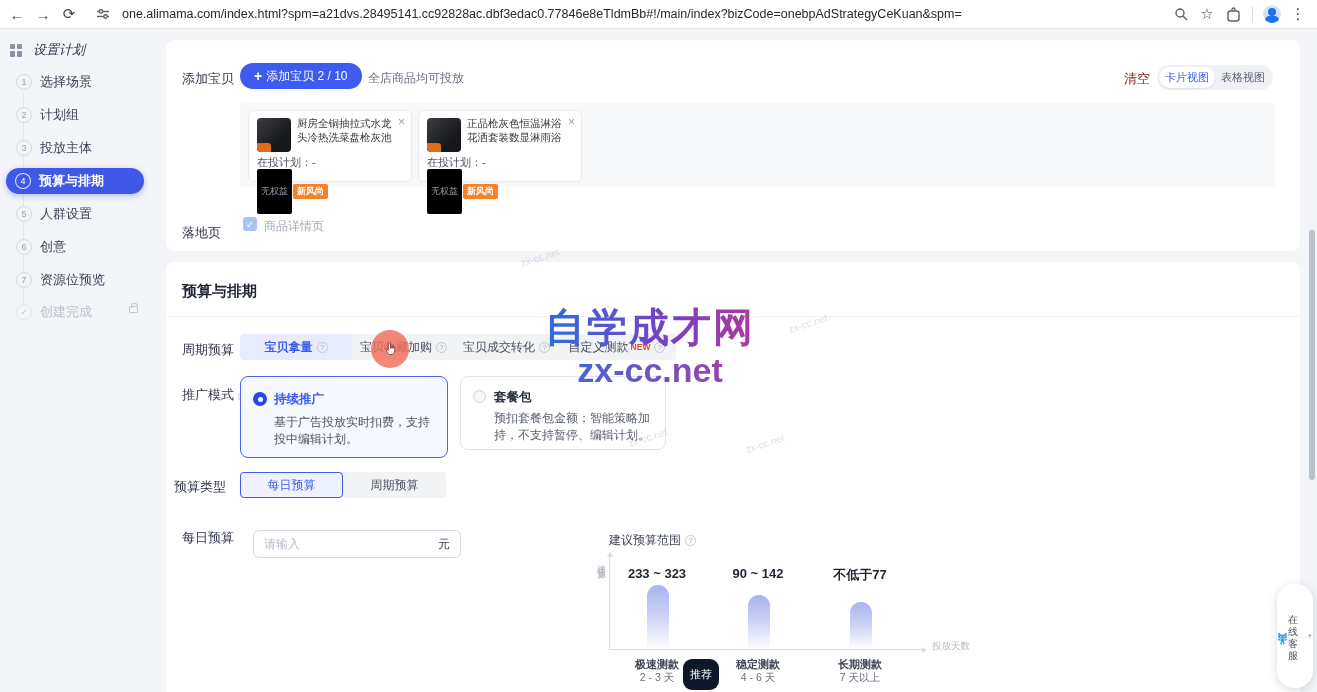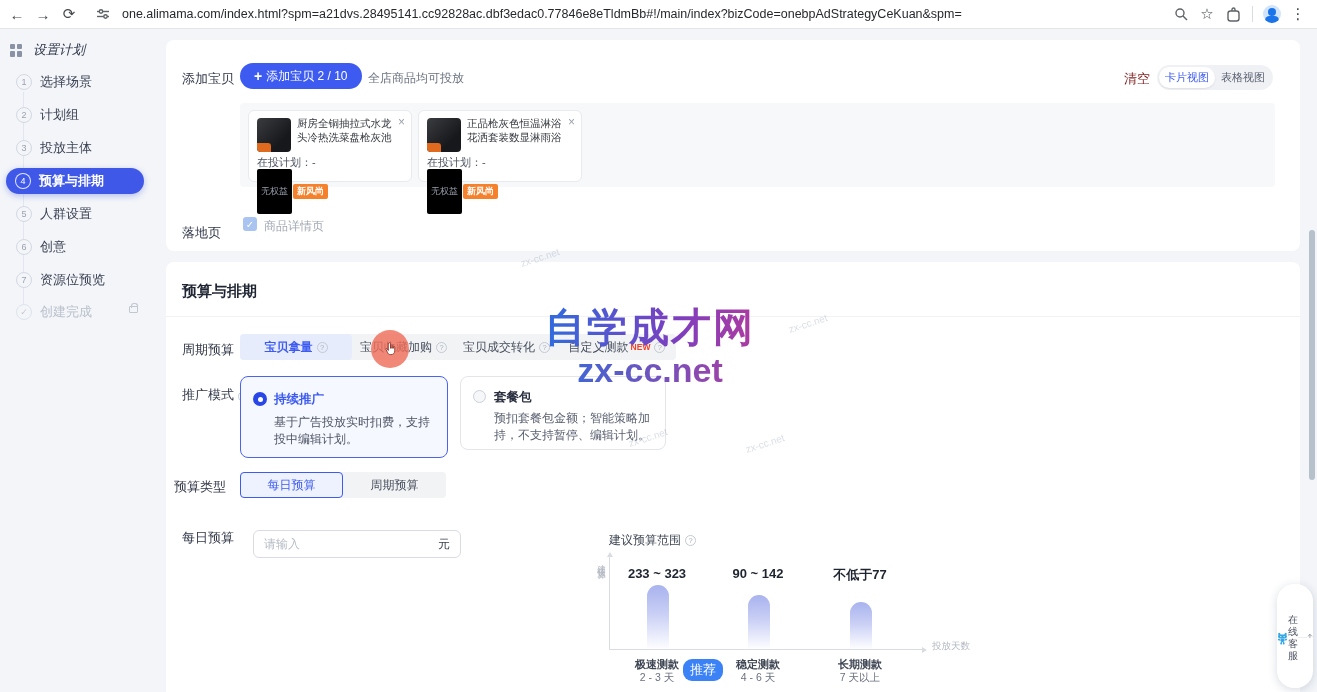--- a/index.html
+++ b/index.html
@@ -95,21 +95,21 @@
   .ylab{position:absolute;left:1px;top:30px;writing-mode:vertical-rl;font-size:8.5px;color:#b3b8c2;letter-spacing:2px;}
   .plot{position:absolute;left:14px;top:26px;width:316px;height:96px;border-left:1px solid #d9dce2;border-bottom:1px solid #d9dce2;}
   .plot .yarr{position:absolute;left:-3.5px;top:-5px;width:0;height:0;border:3px solid transparent;border-bottom:5px solid #d9dce2;}
   .plot .xarr{position:absolute;right:-5px;bottom:-3.5px;width:0;height:0;border:3px solid transparent;border-left:5px solid #d9dce2;}
   .bar{position:absolute;bottom:0;width:22px;border-radius:11px 11px 0 0;
     background:linear-gradient(180deg,#a9b3ee 0%,#c9cff5 45%,rgba(233,236,250,0.05) 100%);}
   .vlab{position:absolute;top:38px;transform:translateX(-50%);font-size:13px;font-weight:bold;color:#1e2430;white-space:nowrap;}
   .xlab{position:absolute;left:337px;top:112px;font-size:9.5px;color:#b3b8c2;white-space:nowrap;}
   .gname{position:absolute;top:129px;transform:translateX(-50%);font-size:11px;font-weight:bold;color:#3f4654;white-space:nowrap;}
   .gdays{position:absolute;top:143px;transform:translateX(-50%);font-size:10.5px;color:#6a7180;white-space:nowrap;}
-  .rec-badge{position:absolute;left:88px;top:131px;background:#3b82f6;color:#fff;font-size:13px;padding:2px 7px;border-radius:9px;white-space:nowrap;}
+  .rec-badge{position:absolute;left:88px;top:131px;background:#0f172a;color:#fff;font-size:11px;padding:8px 7px;border-radius:9px;white-space:nowrap;}
   
   .wm{position:absolute;left:538px;top:300px;width:224px;text-align:center;z-index:9;pointer-events:none;}
   .wm .l1{font-size:40px;font-weight:bold;letter-spacing:2px;background:linear-gradient(90deg,#2b6fe0,#7a3fc0 60%,#b23a9e);
     -webkit-background-clip:text;background-clip:text;color:transparent;}
   .wm .l2{font-size:34px;font-weight:bold;margin-top:-4px;background:linear-gradient(90deg,#2b6fe0,#b23a9e);
     -webkit-background-clip:text;background-clip:text;color:transparent;}
   .wm-tile{position:absolute;font-size:10px;color:rgba(150,160,180,.35);transform:rotate(-18deg);z-index:8;pointer-events:none;}
   
   .service{position:absolute;left:1277px;top:584px;width:36px;height:104px;background:#fff;border-radius:17px;
     box-shadow:0 2px 10px rgba(31,56,88,.18);z-index:10;display:flex;align-items:center;cursor:pointer;}

